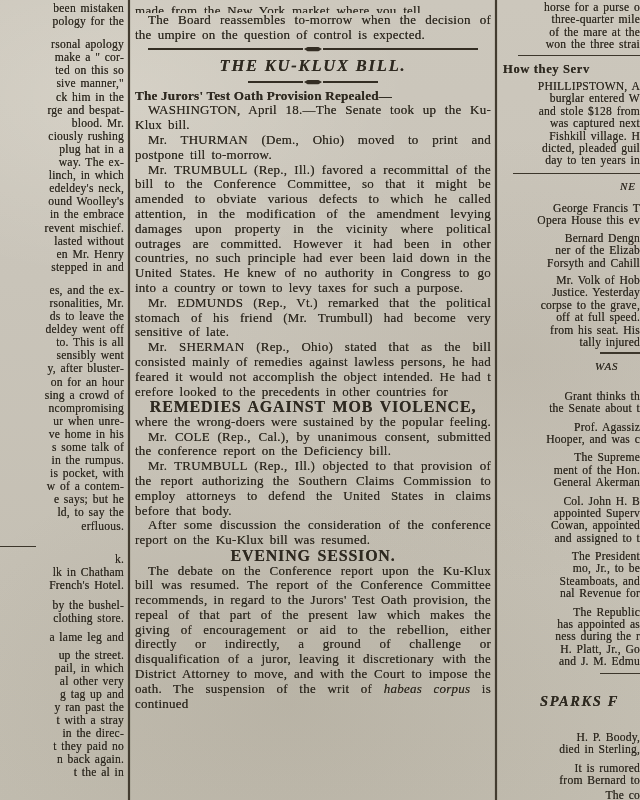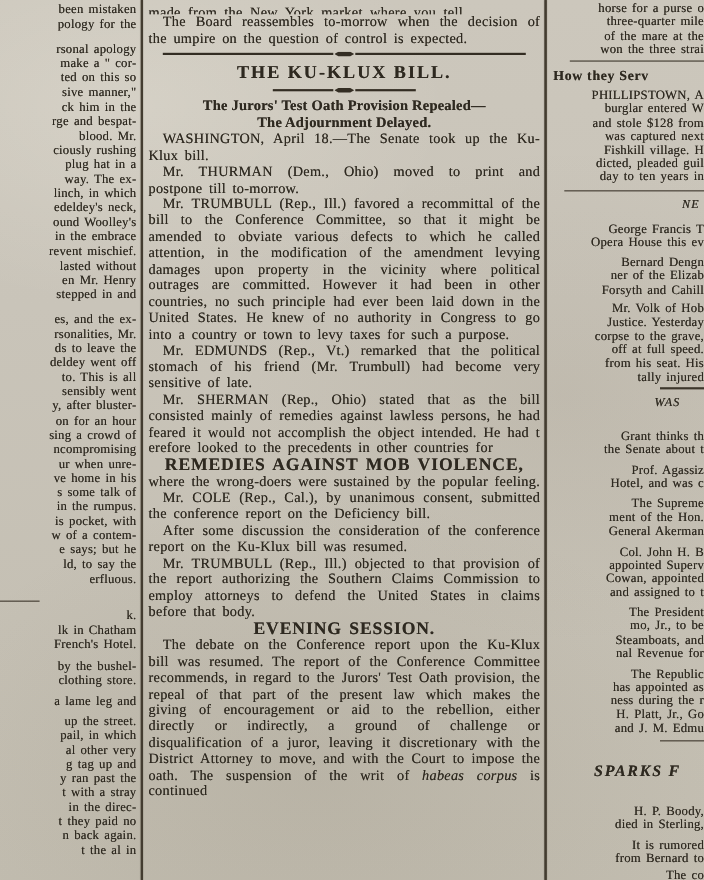--- a/index.html
+++ b/index.html
@@ -48,24 +48,24 @@
   .para {
     font-size:13px; line-height:14.8px; text-align:justify; text-indent:13px;
     letter-spacing:0.25px; word-spacing:2.5px; margin:0;
   }
   .para.noindent { text-indent:0; }
   .center-head {
     text-align:center; font-size:16px; line-height:15.5px;
     letter-spacing:0.8px; word-spacing:2px; font-weight:bold;
   }
   .headline {
-    text-align:center; font-weight:bold; 
+    text-align:center; font-weight:bold; font-style:italic;
     font-size:16.5px; line-height:21px; letter-spacing:1.8px; margin:2px 0 1px;
   }
-  .deck { text-align:center; font-weight:bold; font-size:13.2px; line-height:15.8px; letter-spacing:0.2px; }
+  .deck { font-weight:bold; font-size:13.2px; line-height:15.8px; letter-spacing:0.2px; }
   .frule { display:flex; align-items:center; margin:4px auto 3px; }
   .frule .bar { flex:1; height:1.4px; background:#332d23; }
   .frule .lens {
     width:18px; height:5px; background:#332d23; margin:0 1px;
     clip-path:polygon(0 50%, 20% 8%, 80% 8%, 100% 50%, 80% 92%, 20% 92%);
   }
 </style>
 </head>
 <body>
 
@@ -145,31 +145,30 @@
         <div class="lens"></div>
         <div class="bar"></div>
       </div>
       <div class="headline">THE KU-KLUX BILL.</div>
       <div class="frule" style="width: 130px;">
         <div class="bar"></div>
         <div class="lens"></div>
         <div class="bar"></div>
       </div>
       <div class="deck">The Jurors' Test Oath Provision Repealed—</div>
-      <div class="deck">The Adjournment Delayed.</div>
       <div class="para">WASHINGTON, April 18.—The Senate took up the Ku-Klux bill.</div>
       <div class="para">Mr. THURMAN (Dem., Ohio) moved to print and postpone till to-morrow.</div>
       <div class="para">Mr. TRUMBULL (Rep., Ill.) favored a recommittal of the bill to the Conference Committee, so that it might be amended to obviate various defects to which he called attention, in the modification of the amendment levying damages upon property in the vicinity where political outrages are committed. However it had been in other countries, no such principle had ever been laid down in the United States. He knew of no authority in Congress to go into a country or town to levy taxes for such a purpose.</div>
       <div class="para">Mr. EDMUNDS (Rep., Vt.) remarked that the political stomach of his friend (Mr. Trumbull) had become very sensitive of late.</div>
       <div class="para">Mr. SHERMAN (Rep., Ohio) stated that as the bill consisted mainly of remedies against lawless persons, he had feared it would not accomplish the object intended.  He had t erefore looked to the precedents in other countries for</div>
       <div class="center-head">REMEDIES AGAINST MOB VIOLENCE,</div>
       <div class="para noindent">where the wrong-doers were sustained by the popular feeling.</div>
       <div class="para">Mr. COLE (Rep., Cal.), by unanimous consent, submitted the conference report on the Deficiency bill.</div>
+      <div class="para">Mr. TRUMBULL (Rep., Ill.) objected to that provision of the report authorizing the Southern Claims Commission to employ attorneys to defend the United States in claims before that body.</div>
       <div class="para">After some discussion the consideration of the conference report on the Ku-Klux bill was resumed.</div>
-      <div class="para">Mr. TRUMBULL (Rep., Ill.) objected to that provision of the report authorizing the Southern Claims Commission to employ attorneys to defend the United States in claims before that body.</div>
       <div class="center-head">EVENING SESSION.</div>
       <div class="para">The debate on the Conference report upon the Ku-Klux bill was resumed.  The report of the Conference Committee recommends, in regard to the Jurors' Test Oath provision, the repeal of that part of the present law which makes the giving of encouragement or aid to the rebellion, either directly or indirectly, a ground of challenge or disqualification of a juror, leaving it discretionary with the District Attorney to move, and with the Court to impose the oath.  The suspension of the writ of <i>habeas corpus</i> is continued</div>
     </div>
   <div class="col-right" id="col-right">
       <div class="frag">horse for a purse o</div>
       <div class="frag">three-quarter mile</div>
       <div class="frag">of the mare at the</div>
       <div class="frag">won the three strai</div>
       <div style="height: 3px;"></div>
       <div class="hrule-right" style="margin-left: 15px; width: 122px;"></div>
@@ -203,21 +202,21 @@
       <div class="frag">tally injured</div>
       <div style="height: 3px;"></div>
       <div class="hrule-right" style="margin-left: 97px; width: 40px;"></div>
       <div style="height: 3px;"></div>
       <div class="hd-italic" style="margin-left: 92px;">WAS</div>
       <div style="height: 16px;"></div>
       <div class="frag">Grant thinks th</div>
       <div class="frag">the Senate about t</div>
       <div style="height: 6px;"></div>
       <div class="frag">Prof.  Agassiz</div>
-      <div class="frag">Hotel, and was c</div>
+      <div class="frag">Hooper, and was c</div>
       <div style="height: 6px;"></div>
       <div class="frag">The  Supreme</div>
       <div class="frag">ment of the  Hon.</div>
       <div class="frag">General Akerman</div>
       <div style="height: 6px;"></div>
       <div class="frag">Col. John H. B</div>
       <div class="frag">appointed Superv</div>
       <div class="frag">Cowan, appointed</div>
       <div class="frag">and assigned to t</div>
       <div style="height: 6px;"></div>

